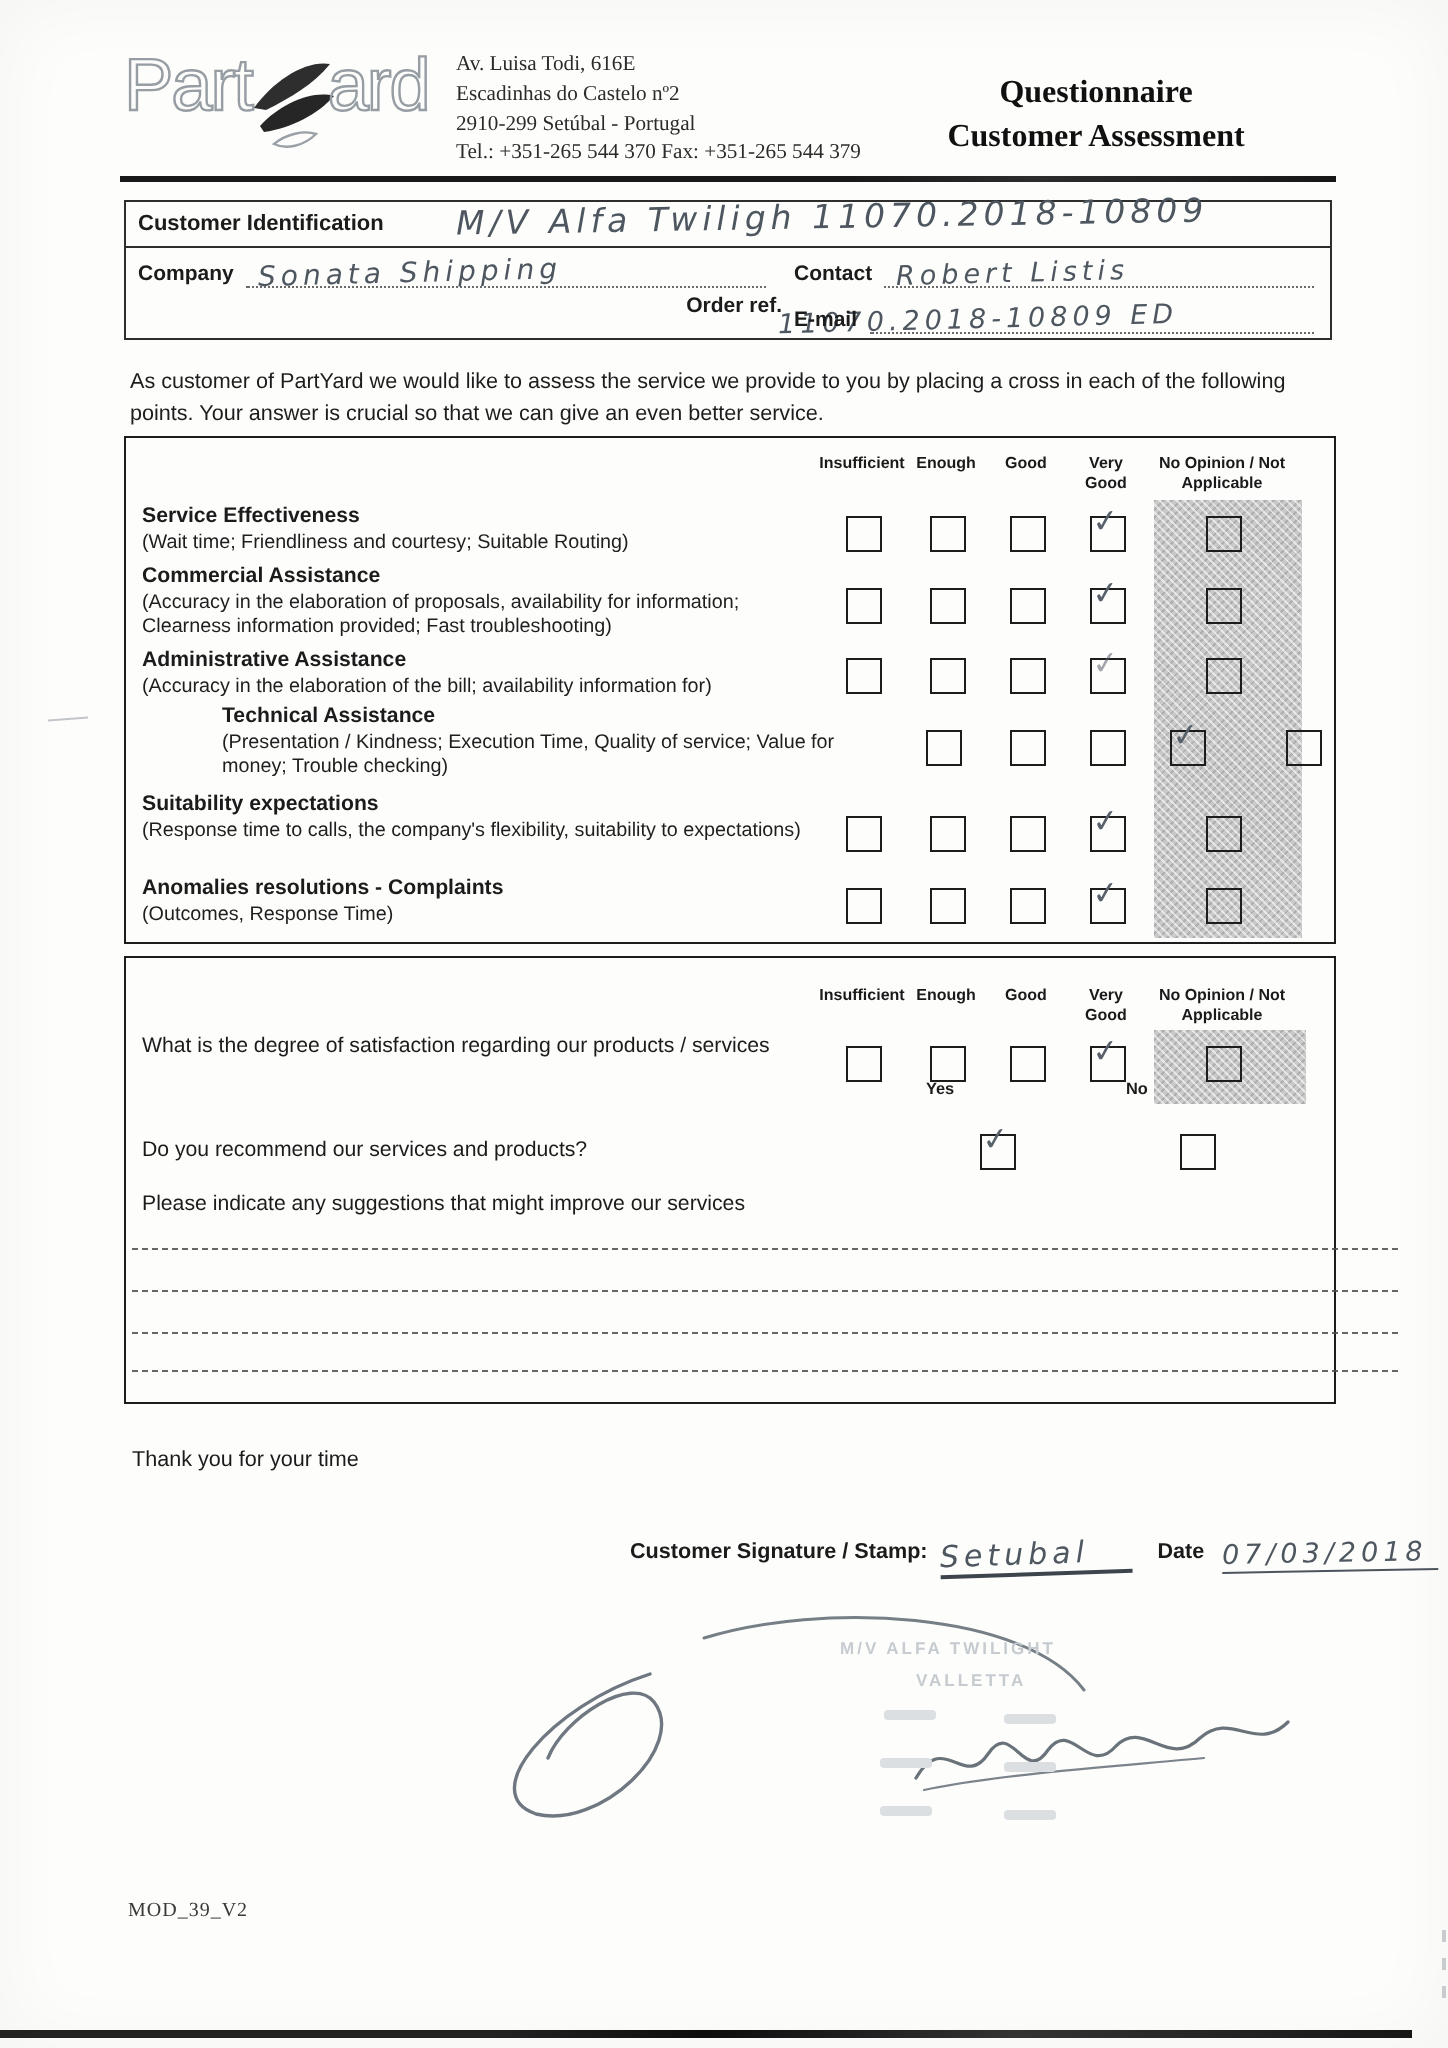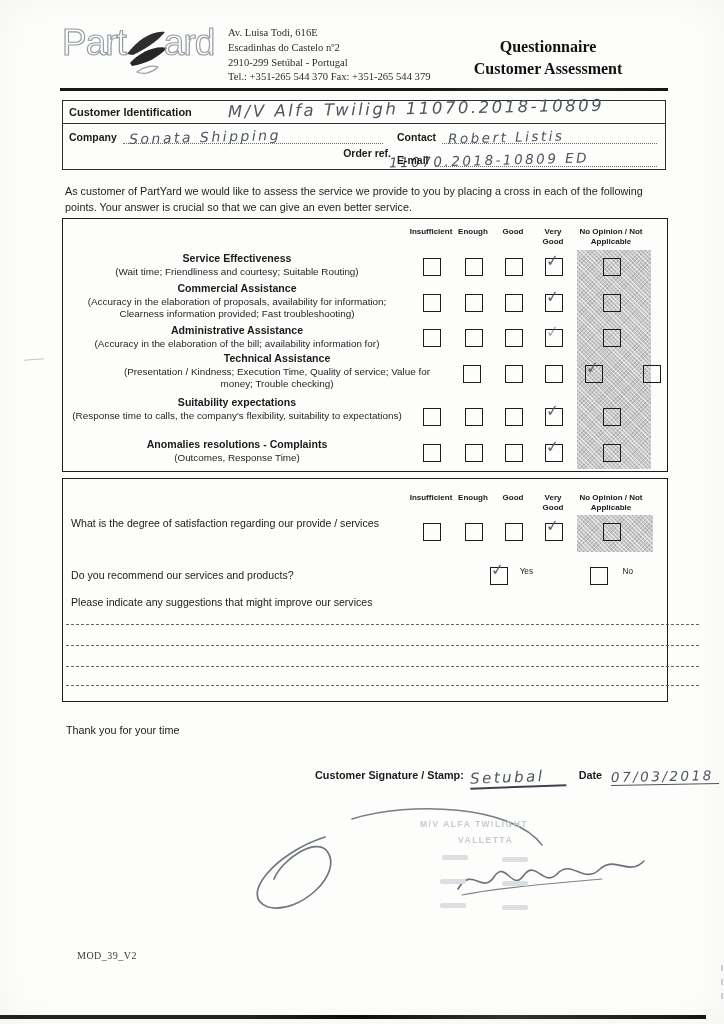--- a/index.html
+++ b/index.html
@@ -36,54 +36,54 @@
   .box2{top:478px;height:224px;}
   .shade{position:absolute;background-color:#c9c9c9;
          background-image:repeating-linear-gradient(45deg,rgba(255,255,255,.55) 0 1px,rgba(0,0,0,0) 1px 3px),
                           repeating-linear-gradient(135deg,rgba(80,80,80,.22) 0 1px,rgba(0,0,0,0) 1px 3px);}
   .shade1{left:514px;top:31px;width:74px;height:219px;}
   .shade2{left:514px;top:36px;width:76px;height:37px;}
   .chead{position:absolute;text-align:center;font-size:8px;font-weight:bold;line-height:1.3;color:#1a1a1a;}
   .h1{top:8px;} .h2{top:14px;}
   .p1{left:340px;width:56px;} .p2{left:390px;width:40px;} .p3{left:430px;width:40px;}
   .p4{left:472px;width:36px;} .p5{left:502px;width:92px;}
-  .rows{position:absolute;left:8px;top:33px;right:16px;text-align:center;}
+  .rows{position:absolute;left:8px;top:33px;right:16px;}
   .arow{position:relative;display:flex;}
   .alabel{width:332px;}
   .atitle{font-weight:bold;font-size:10.6px;line-height:1.3;}
   .asub{font-size:9.9px;line-height:1.28;color:#1e1e1e;}
   .cb{position:absolute;width:16px;height:16px;border:1.8px solid #1c1c1c;top:50%;transform:translateY(-50%);box-sizing:content-box;}
   .c1{left:352px;} .c2{left:394px;} .c3{left:434px;} .c4{left:474px;} .c5{left:532px;}
   .tick{position:absolute;left:0;top:-8px;font-size:16px;color:#59616a;transform:rotate(-6deg);
         font-family:"DejaVu Sans",sans-serif;}
   
   .satrow{position:absolute;left:8px;top:34px;right:2px;height:38px;display:flex;}
   .satlabel{width:332px;font-size:10.6px;line-height:1.35;padding-top:3px;}
   .recq{position:absolute;left:8px;top:90px;font-size:10.6px;}
-  .ynlab{position:absolute;top:88px;width:70px;text-align:right;font-size:8.2px;font-weight:normal;}
+  .ynlab{position:absolute;top:61px;width:70px;text-align:left;font-size:8.2px;font-weight:bold;}
   .yn-yes{left:400px;} .yn-no{left:500px;}
   .cb-abs{position:absolute;width:16px;height:16px;border:1.8px solid #1c1c1c;top:88px;}
   .cb-yes{left:427px;} .cb-no{left:527px;}
   .sugg{position:absolute;left:8px;top:117px;font-size:10.6px;}
   .dash{position:absolute;left:3px;width:633px;border-top:1.6px dashed #4e4e4e;opacity:.85;}
   .d1{top:145px;} .d2{top:166px;} .d3{top:187px;} .d4{top:206px;}
   
   .thanks{position:absolute;left:66px;top:722px;font-size:10.8px;line-height:1.6;}
   .sigrow{position:absolute;left:315px;top:765px;white-space:nowrap;}
   .siglabel,.datelabel{font-weight:bold;font-size:10.8px;}
   .sigval{display:inline-block;width:96px;border-bottom:2px solid #3d444b;font-size:15px;
           margin:0 8px 0 2px;position:relative;top:3px;transform:rotate(-2deg);}
   .dateval{display:inline-block;width:108px;border-bottom:1.6px solid #4c545c;font-size:13.5px;
            margin-left:4px;position:relative;top:2px;transform:rotate(-1deg);}
   .stamp{position:absolute;left:230px;top:795px;width:430px;height:140px;}
   .stampline{position:absolute;color:#c6cbd0;font-size:8.5px;letter-spacing:1.5px;font-weight:bold;}
   .sl1{left:190px;top:24px;} .sl2{left:228px;top:40px;}
   .fbar{position:absolute;width:26px;height:5px;background:#dcdfe1;border-radius:2px;}
   .footer{position:absolute;left:64px;top:950px;font-family:"Liberation Serif",serif;
-          font-size:10px;letter-spacing:.5px;color:#3a3a3a;margin-left:13px;}
+          font-size:10px;letter-spacing:.5px;color:#3a3a3a;}
   .scanbar{position:absolute;left:0;top:1015px;width:706px;height:4px;
            background:linear-gradient(90deg,#222 0 35%,#0d0d0d 50%,#333 72%,#161616 100%);}
   .edge-art{position:absolute;right:1px;top:965px;width:2px;height:42px;
             background:repeating-linear-gradient(#c9ccce 0 6px,transparent 6px 14px);}
   .margin-dash{position:absolute;left:24px;top:359px;width:20px;height:1px;background:#c3c6c8;transform:rotate(-4deg);}
 </style>
 </head>
 <body>
 
 <div class="page">
@@ -245,21 +245,21 @@
 
   <div class="abox box2">
     <div class="shade shade2"></div>
     <div class="chead h2 p1">Insufficient</div>
     <div class="chead h2 p2">Enough</div>
     <div class="chead h2 p3">Good</div>
     <div class="chead h2 p4">Very Good</div>
     <div class="chead h2 p5">No Opinion / Not Applicable</div>
 
     <div class="satrow">
-      <div class="satlabel">What is the degree of satisfaction regarding our provide / services</div>
+      <div class="satlabel">What is the degree of satisfaction regarding our products / services</div>
       <span class="cb c1"></span>
       <span class="cb c2"></span>
       <span class="cb c3"></span>
       <span class="cb c4">
           <span class="tick">✓</span>
         </span>
       <span class="cb c5"></span>
     </div>
 
     <div class="recq">Do you recommend our services and products?</div>

